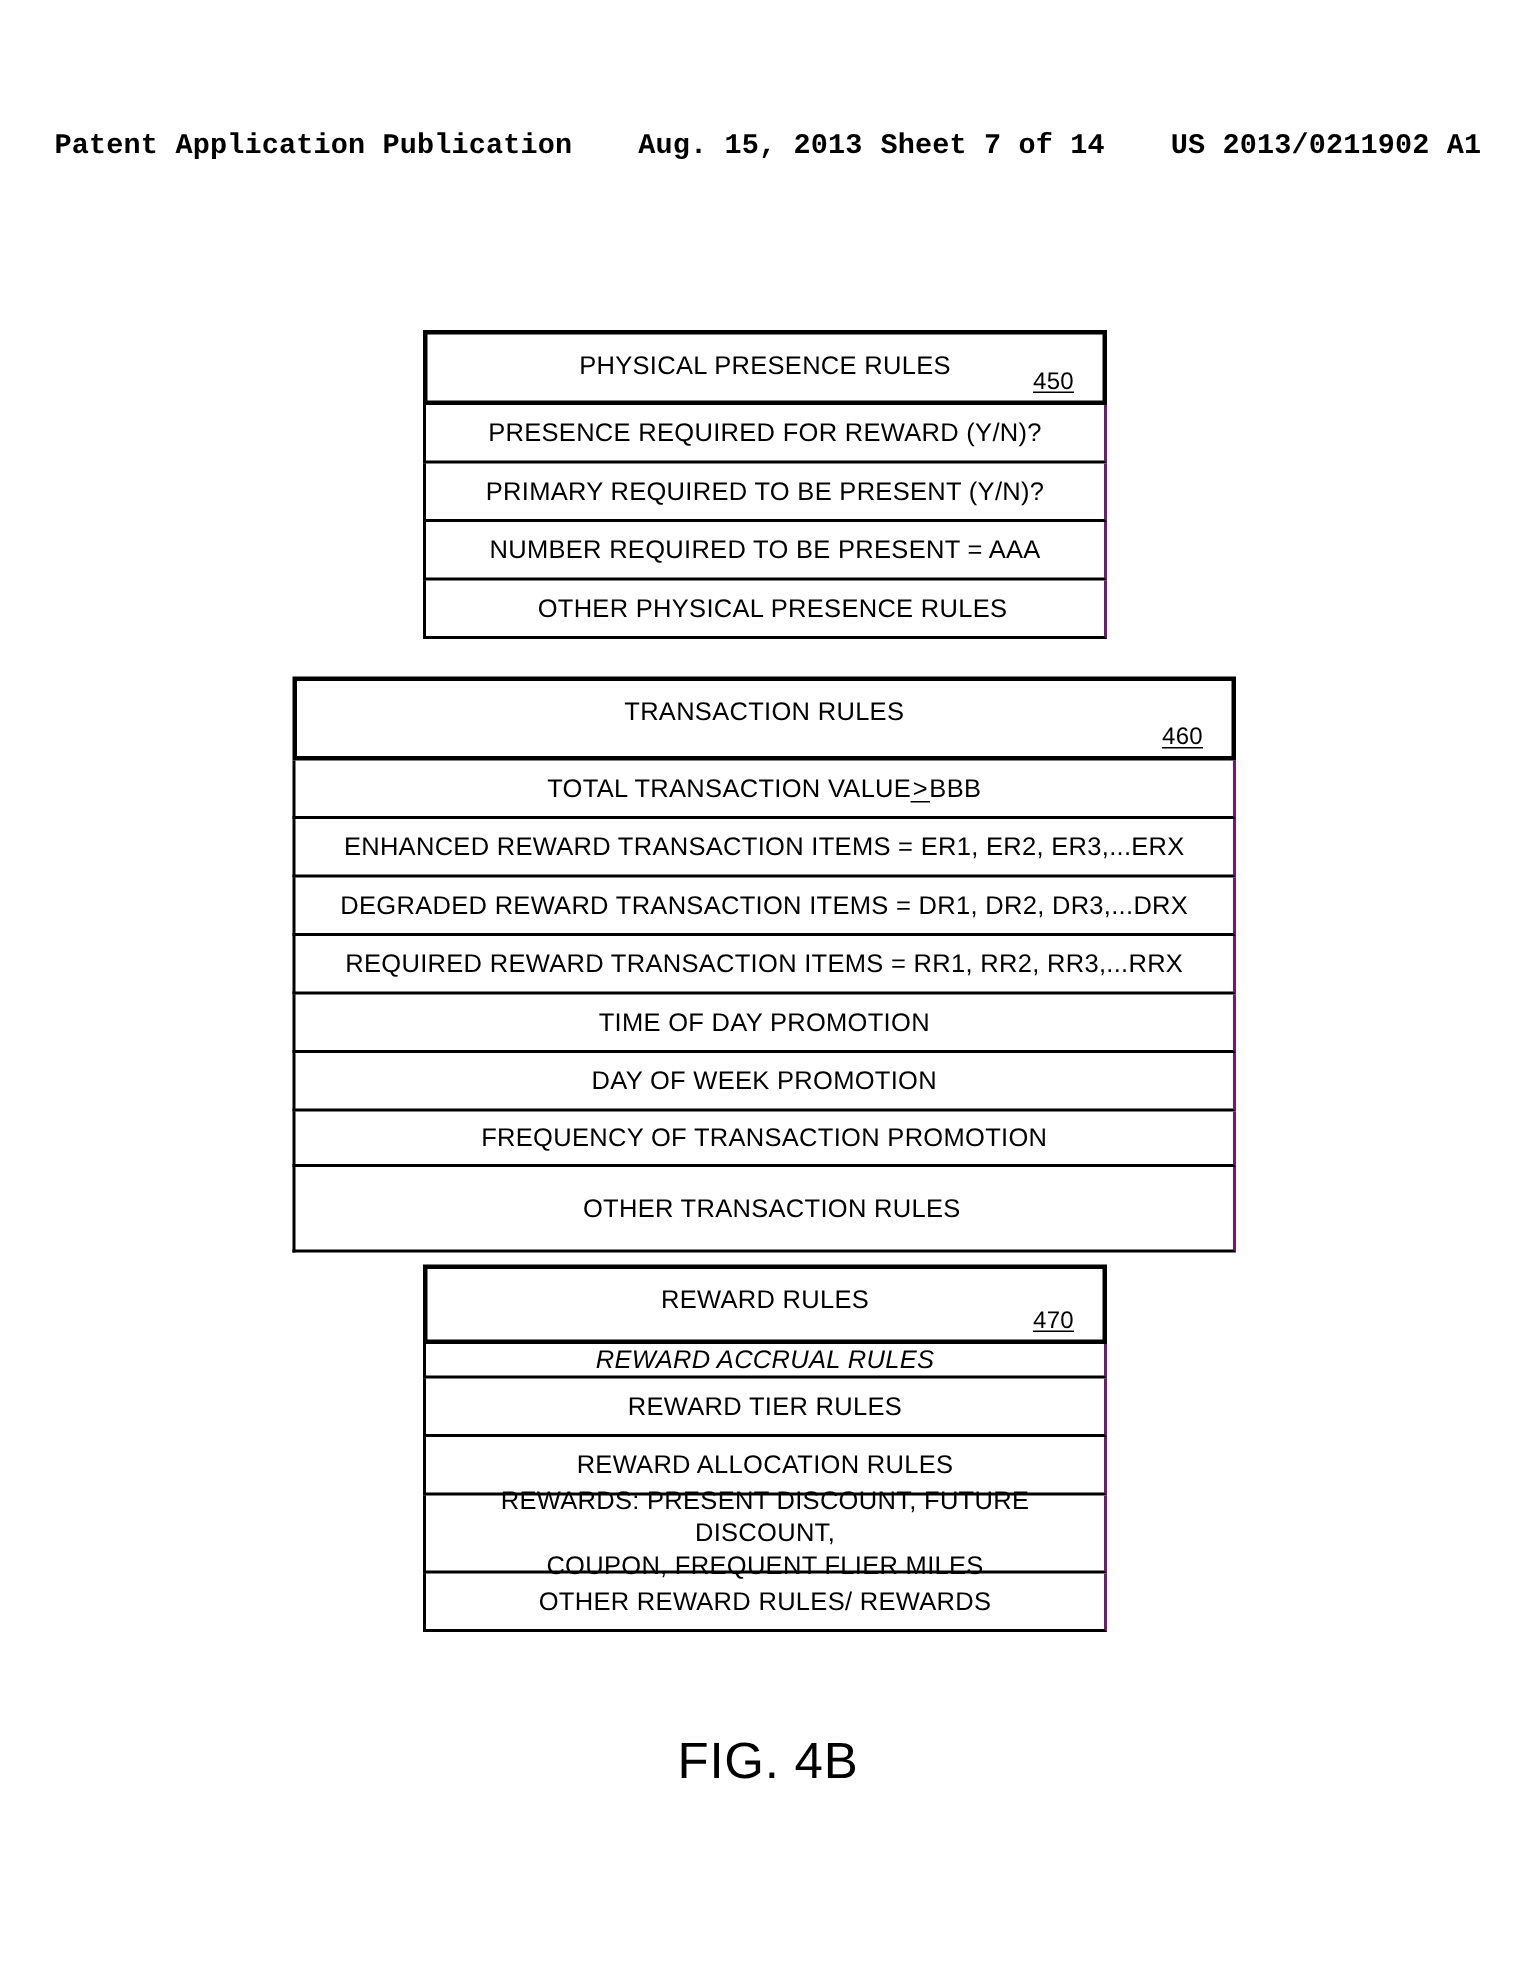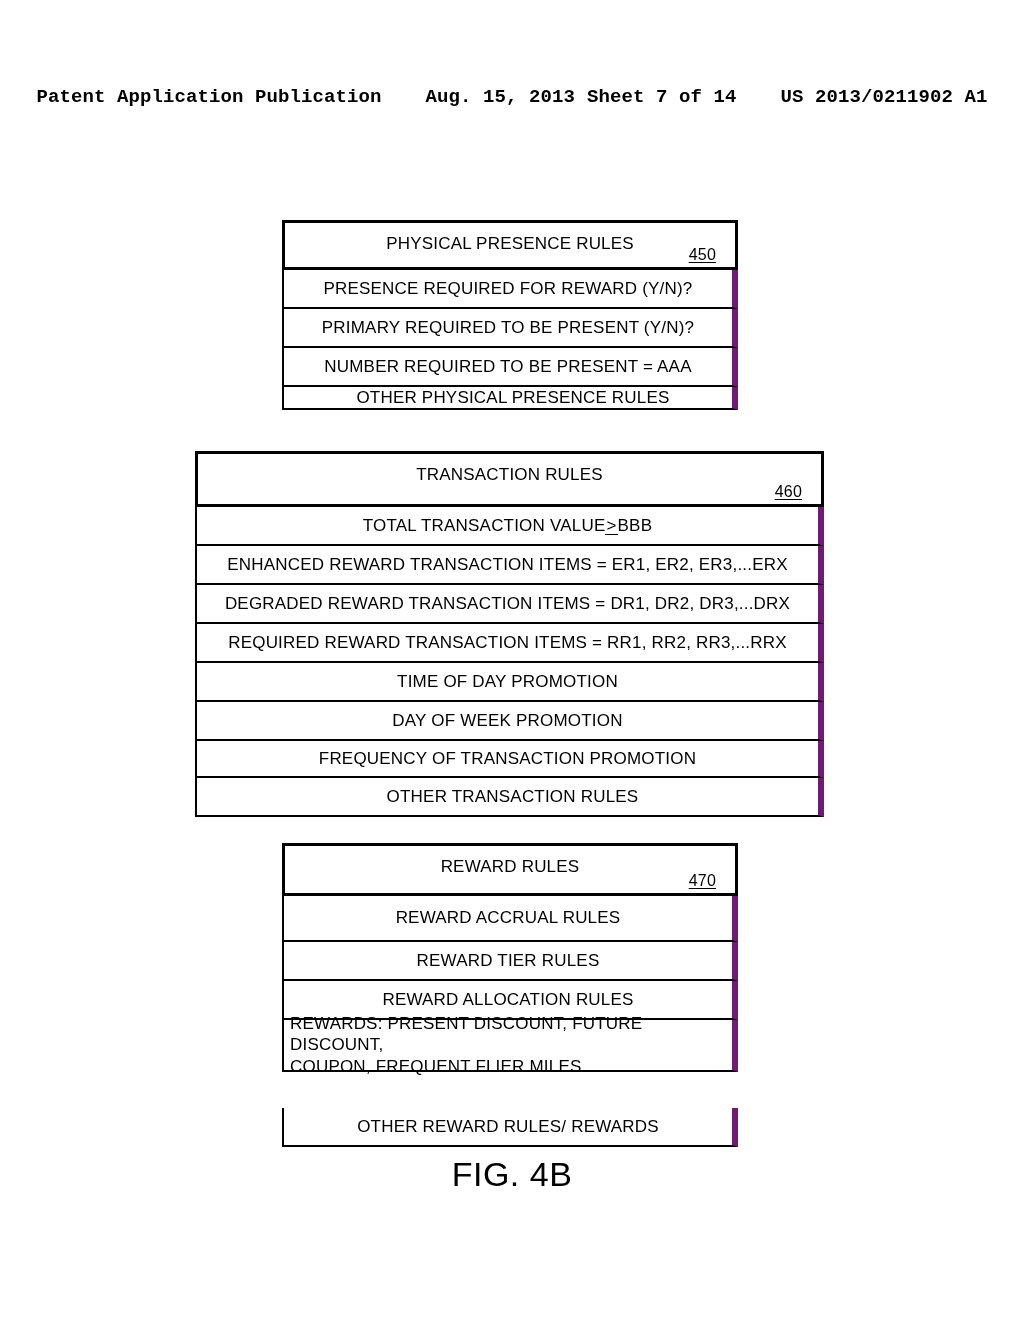--- a/index.html
+++ b/index.html
@@ -58,25 +58,26 @@
     position: absolute;
     right: 19px;
     bottom: 3px;
     font-size: 16px;
     text-decoration: underline;
     text-underline-offset: 2px;
   }
   .box-row {
     box-sizing: border-box;
     border-left: 2px solid #000;
-    border-right: 6px solid #701a75;
+    border-right: 2px solid #701a75;
     border-bottom: 2px solid #000;
     display: flex;
     align-items: center;
     justify-content: center;
+    text-align: center;
     font-size: 17px;
     letter-spacing: 0.2px;
     line-height: 1.28;
     padding: 0 6px;
   }
   .box-row.two-line {
     line-height: 1.25;
   }
 
   
@@ -117,52 +118,52 @@
 </div>
 
 <div class="fig-box" style="left:282px; top:220px; width:456px;">
   <div class="box-header" style="height:50px;">
     <span class="hdr-text">PHYSICAL PRESENCE RULES</span>
     <span class="ref-num">450</span>
   </div>
   <div class="box-row" style="height:39px;">PRESENCE REQUIRED FOR REWARD (Y/N)?</div>
   <div class="box-row" style="height:39px;">PRIMARY REQUIRED TO BE PRESENT (Y/N)?</div>
   <div class="box-row" style="height:39px;">NUMBER REQUIRED TO BE PRESENT = AAA</div>
-  <div class="box-row" style="height:23px;padding-left:16px;">OTHER PHYSICAL PRESENCE RULES</div>
+  <div class="box-row" style="height:39px;padding-left:16px;">OTHER PHYSICAL PRESENCE RULES</div>
 </div>
 
 <div class="fig-box" style="left:195px; top:451px; width:629px;">
   <div class="box-header" style="height:56px;">
     <span class="hdr-text">TRANSACTION RULES</span>
     <span class="ref-num">460</span>
   </div>
   <div class="box-row" style="height:39px;">
     <span>TOTAL TRANSACTION VALUE </span>
       <span class="geq">&gt;</span>
       <span> BBB</span>
   </div>
   <div class="box-row" style="height:39px;">ENHANCED REWARD TRANSACTION ITEMS = ER1, ER2, ER3,...ERX</div>
   <div class="box-row" style="height:39px;">DEGRADED REWARD TRANSACTION ITEMS = DR1, DR2, DR3,...DRX</div>
   <div class="box-row" style="height:39px;">REQUIRED REWARD TRANSACTION ITEMS = RR1, RR2, RR3,...RRX</div>
   <div class="box-row" style="height:39px;">TIME OF DAY PROMOTION</div>
   <div class="box-row" style="height:39px;">DAY OF WEEK PROMOTION</div>
   <div class="box-row" style="height:37px;">FREQUENCY OF TRANSACTION PROMOTION</div>
-  <div class="box-row" style="height:39px;padding-left:16px;">OTHER TRANSACTION RULES</div>
+  <div class="box-row" style="height:57px;padding-left:16px;">OTHER TRANSACTION RULES</div>
 </div>
 
 <div class="fig-box" style="left:282px; top:843px; width:456px;">
   <div class="box-header" style="height:53px;">
     <span class="hdr-text">REWARD RULES</span>
     <span class="ref-num">470</span>
   </div>
-  <div class="box-row" style="height:46px;">REWARD ACCRUAL RULES</div>
+  <div class="box-row" style="height:23px;font-style:italic;">REWARD ACCRUAL RULES</div>
   <div class="box-row" style="height:39px;">REWARD TIER RULES</div>
   <div class="box-row" style="height:39px;">REWARD ALLOCATION RULES</div>
   <div class="box-row two-line" style="height:52px;">
     <span>
       <span>REWARDS: PRESENT DISCOUNT, FUTURE DISCOUNT,</span><br>
       <span>COUPON, FREQUENT FLIER MILES</span>
     </span>
   </div>
-  <div class="box-row" style="height:39px;margin-top:36px;">OTHER REWARD RULES/ REWARDS</div>
+  <div class="box-row" style="height:39px;">OTHER REWARD RULES/ REWARDS</div>
 </div>
 
 <div class="fig-caption">FIG. 4B</div>
 
 </body></html>

